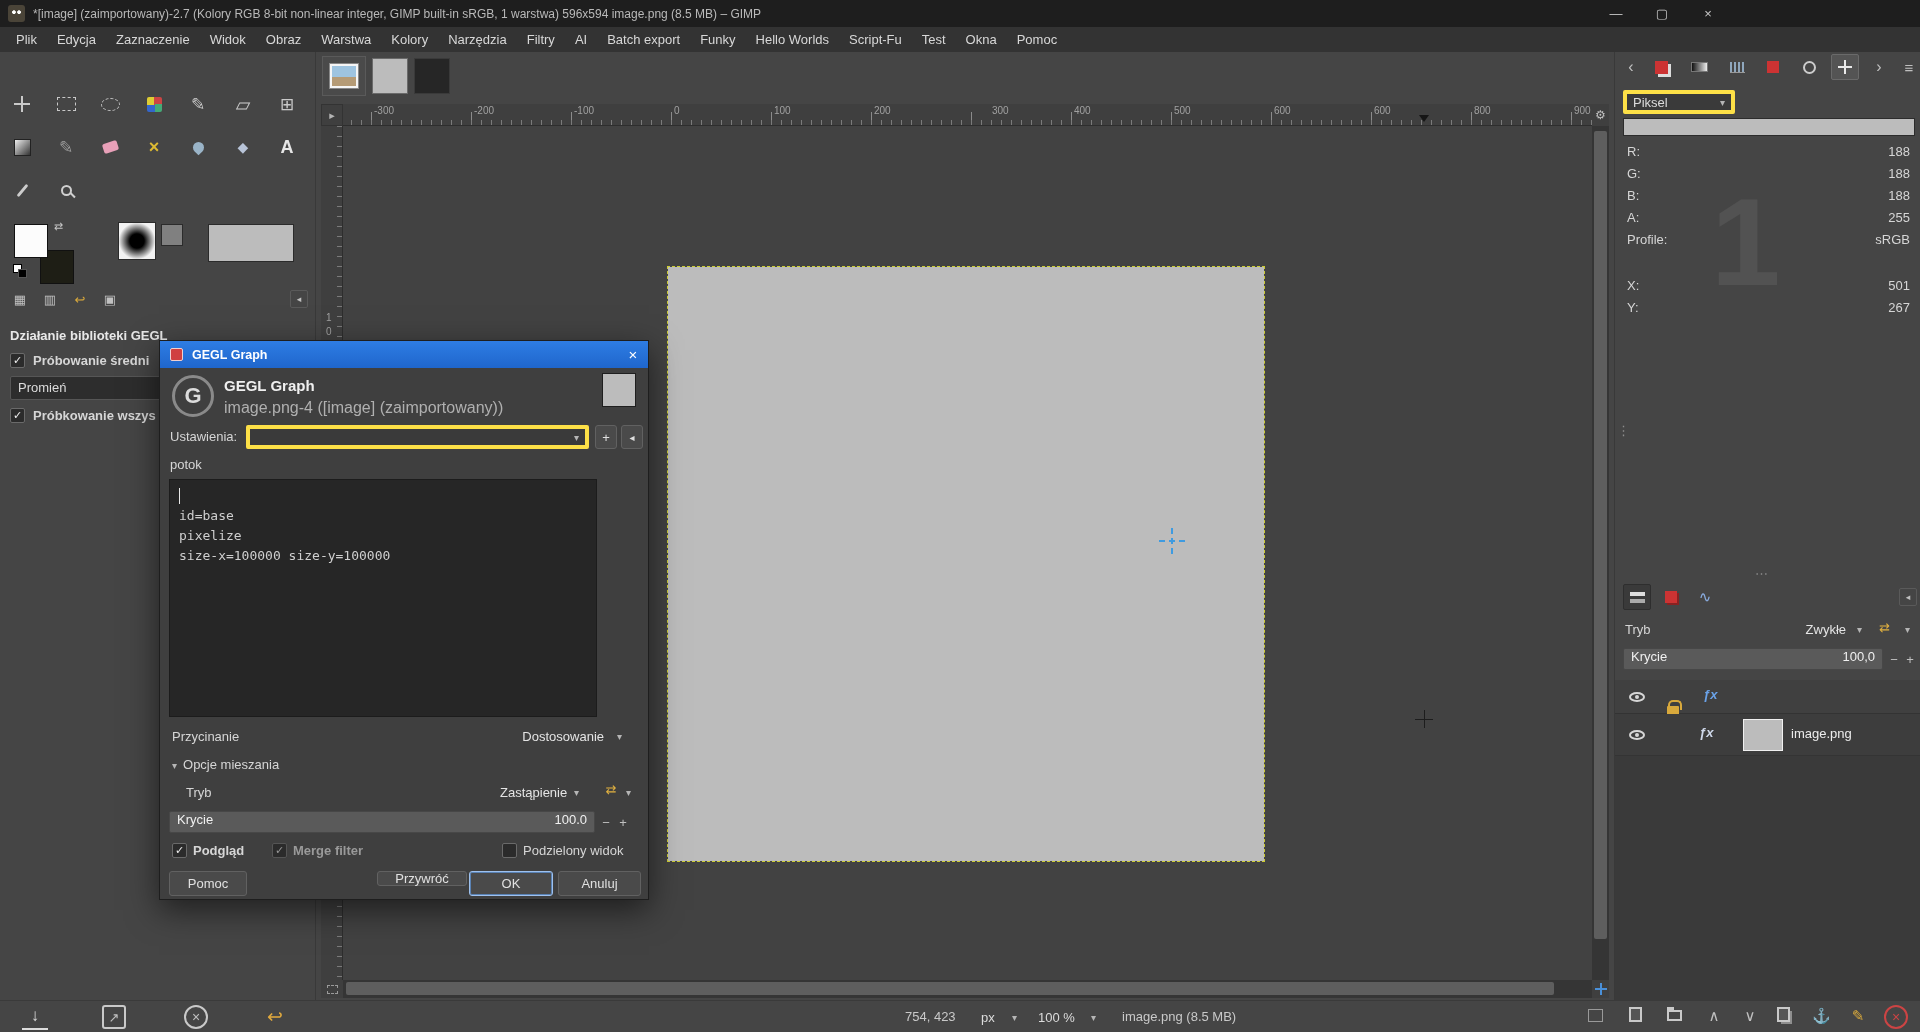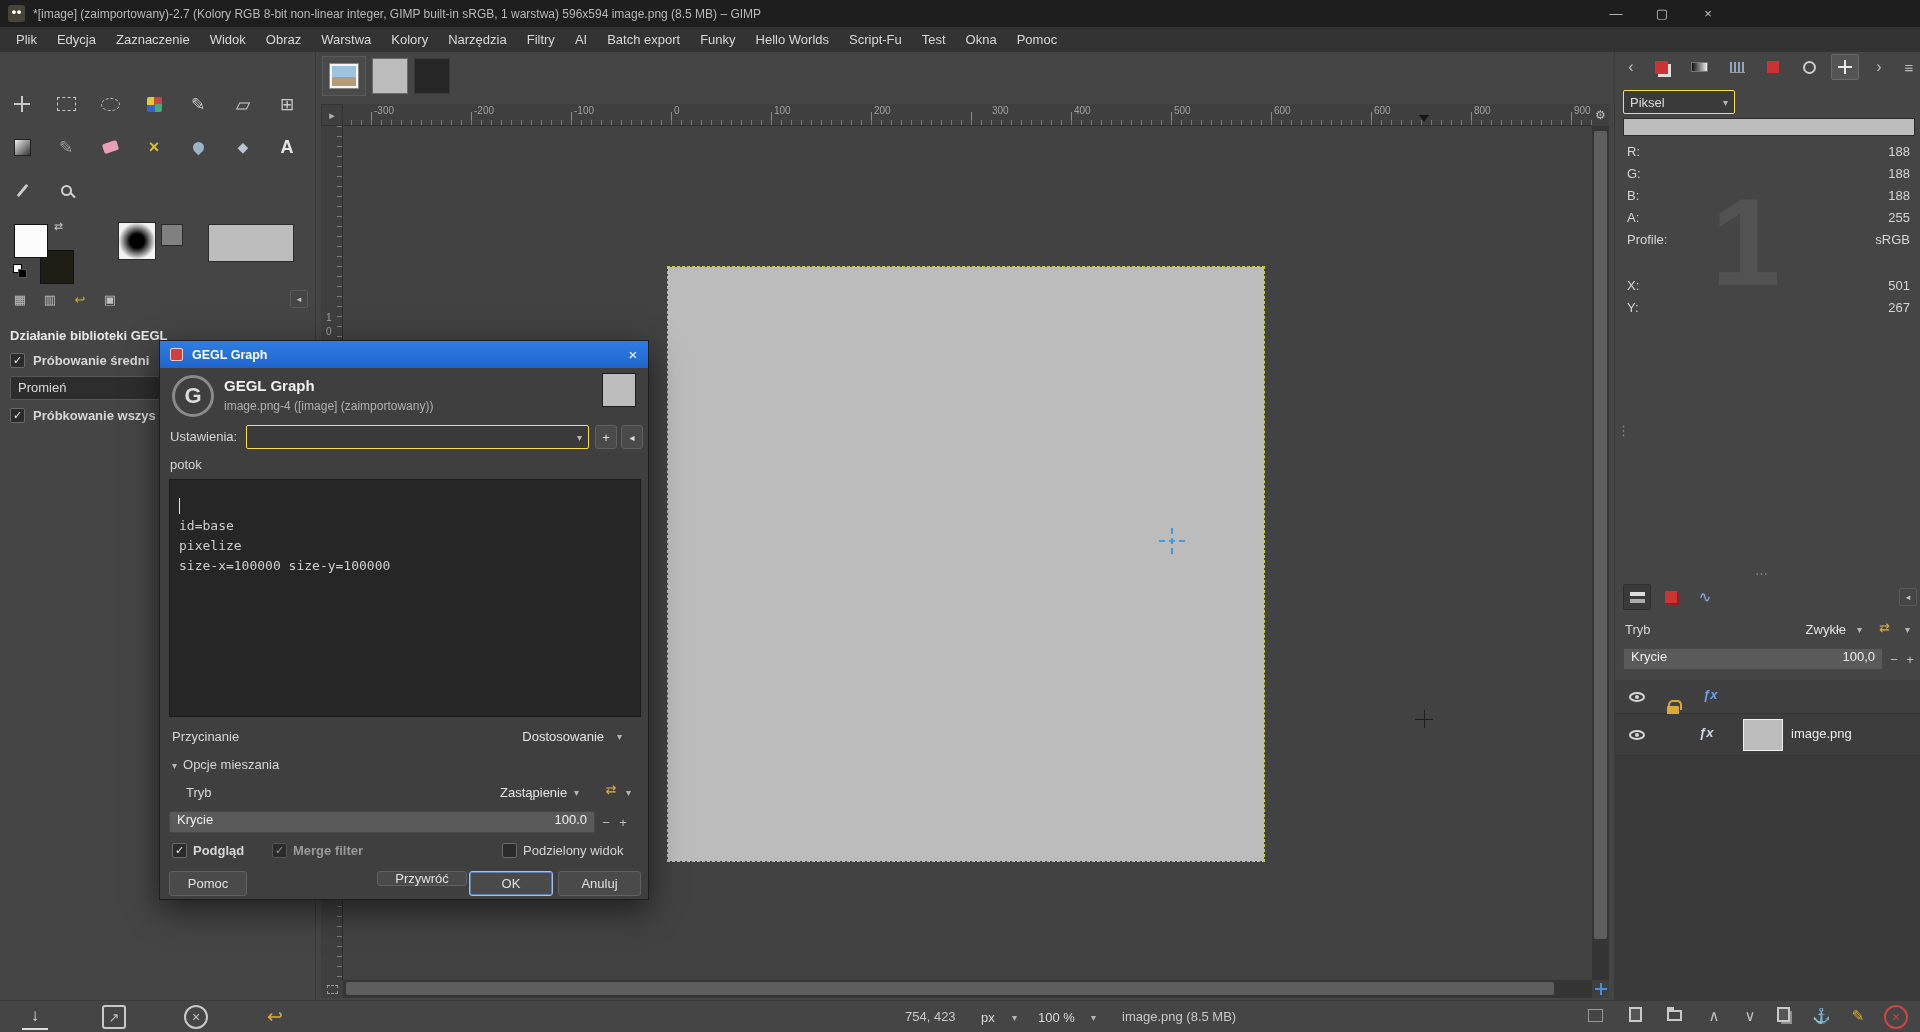--- a/index.html
+++ b/index.html
@@ -32,21 +32,21 @@
   .eraser{width:15px;height:10px;border-radius:2px;background:#e8a0b8;transform:rotate(-18deg)}
   .drop{width:11px;height:11px;background:#9ab4c8;border-radius:50% 50% 50% 0;transform:rotate(-45deg)}
   .pick{width:3px;height:15px;background:#ccc;transform:rotate(40deg);border-radius:2px}
   .mag{width:11px;height:11px;border:2px solid #d0d0d0;border-radius:50%;position:relative}
   .mag::after{content:"";position:absolute;width:7px;height:2px;background:#d0d0d0;transform:rotate(45deg);right:-6px;bottom:-2px}
   .eye{width:16px;height:10px;border:2px solid #d6d6d6;border-radius:50%;position:relative}
   .eye::after{content:"";position:absolute;left:50%;top:50%;width:4px;height:4px;margin:-2px 0 0 -2px;background:#d6d6d6;border-radius:50%}
   .lock{width:12px;height:9px;background:#d9a93c;border-radius:1px;position:relative;margin-top:6px}
   .lock::before{content:"";position:absolute;left:1px;top:-6px;width:10px;height:8px;border:2px solid #d9a93c;border-bottom:none;border-radius:5px 5px 0 0}
   .cb{width:15px;height:15px;background:#2b2b2b;border:1px solid #6a6a6a;border-radius:2px;display:flex;align-items:center;justify-content:center;font-size:11px;color:#f0f0f0}
-  .combo{background:#3a3a3a;border:1px solid #fde047;border-radius:2px;display:flex;align-items:center;padding:0 6px;color:#dcdcdc}
+  .combo{background:#3a3a3a;border:4px solid #fde047;border-radius:2px;display:flex;align-items:center;padding:0 6px;color:#dcdcdc}
   .combo .caret{margin-left:auto;color:#b5b5b5;font-size:10px}
   .btn{background:#4a4a4a;border:1px solid #616161;border-radius:3px;display:flex;align-items:center;justify-content:center;color:#e0e0e0;font-size:13px}
   .slider{background:#5a5a5a;border:1px solid #474747;border-radius:2px;display:flex;align-items:flex-start;padding:0 7px;color:#f0f0f0}
   
   .ruler{background:#3f3f3f;color:#a0a0a0;font-size:10px}
   .hticks{position:absolute;left:0;bottom:0;width:100%;height:5px;
     background:repeating-linear-gradient(to right,#7a7a7a 0 1px,transparent 1px 10px);background-position-x:8px}
   .hticksM{position:absolute;left:0;bottom:0;width:100%;height:13px;
     background:repeating-linear-gradient(to right,#8b8b8b 0 1px,transparent 1px 100px);background-position-x:28px}
   .vticks{position:absolute;top:0;right:0;height:100%;width:5px;
@@ -375,33 +375,33 @@
 
   <div class="ab dialog">
     <div class="dtitle">
       <div style="width:13px;height:13px;margin-left:10px;background:#d04040;border:1px solid #f0d0d0;border-radius:2px"></div>
       <span style="margin-left:9px;font-weight:bold;font-size:12.5px">GEGL Graph</span>
       <span style="margin-left:auto;width:30px;text-align:center;font-size:15px">×</span>
     </div>
 
     <div class="ab" style="left:12px;top:34px;width:42px;height:42px;border:3px solid #8a8a8a;border-radius:50%;display:flex;align-items:center;justify-content:center;font-size:22px;font-weight:bold;color:#dcdcdc">G</div>
     <div class="ab txt" style="left:64px;top:36px;font-size:15px;font-weight:bold;color:#f0f0f0">GEGL Graph</div>
-    <div class="ab txt" style="left:64px;top:58px;font-size:12px;color:#b0b0b0">image.png-4 ([image] (zaimportowany))</div>
+    <div class="ab txt" style="left:64px;top:58px;font-size:16px;color:#b0b0b0">image.png-4 ([image] (zaimportowany))</div>
     <div class="ab" style="left: 442px; top: 32px; width: 34px; height: 34px; border: 1px solid rgb(31, 31, 31); background: rgb(188, 188, 188);"></div>
 
     <div class="ab txt" style="left:10px;top:88px">Ustawienia:</div>
     <div class="ab combo" style="left:86px;top:84px;width:343px;height:24px">
       <span class="caret">▾</span>
     </div>
     <div class="ab btn" style="left:435px;top:84px;width:22px;height:24px">+</div>
     <div class="ab btn" style="left:461px;top:84px;width:22px;height:24px;font-size:10px">◂</div>
 
     <div class="ab txt" style="left:10px;top:116px">potok</div>
 
-    <div class="ab code" style="left:9px;top:138px;width:472px;height:238px;background:#262626;border:1px solid #1c1c1c;padding:16px 9px">
+    <div class="ab code" style="left:9px;top:138px;width:428px;height:238px;background:#262626;border:1px solid #1c1c1c;padding:6px 9px">
       <div style="position:relative;height:20px">
           <div style="position:absolute;left:0;top:2px;width:1px;height:16px;background:#e8e8e8"></div>
         </div>
       <div>id=base</div>
       <div>pixelize</div>
       <div>size-x=100000 size-y=100000</div>
     </div>
 
     <div class="ab txt" style="left:12px;top:388px">Przycinanie</div>
     <div class="ab txt" style="right:44px;top:388px;color:#e4e4e4">Dostosowanie</div>

